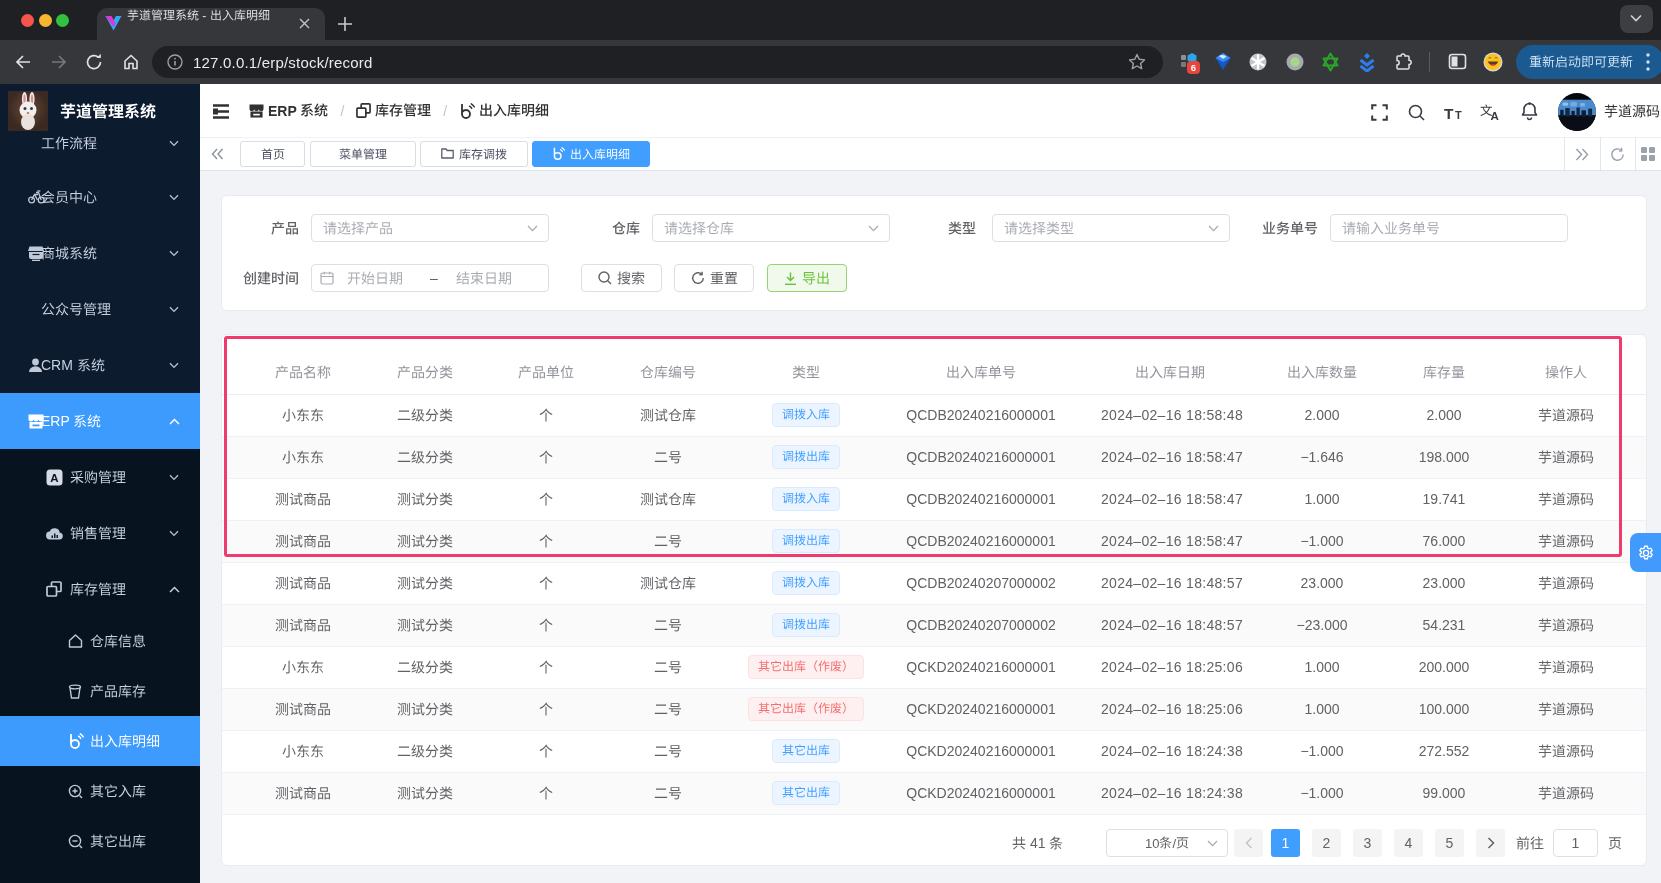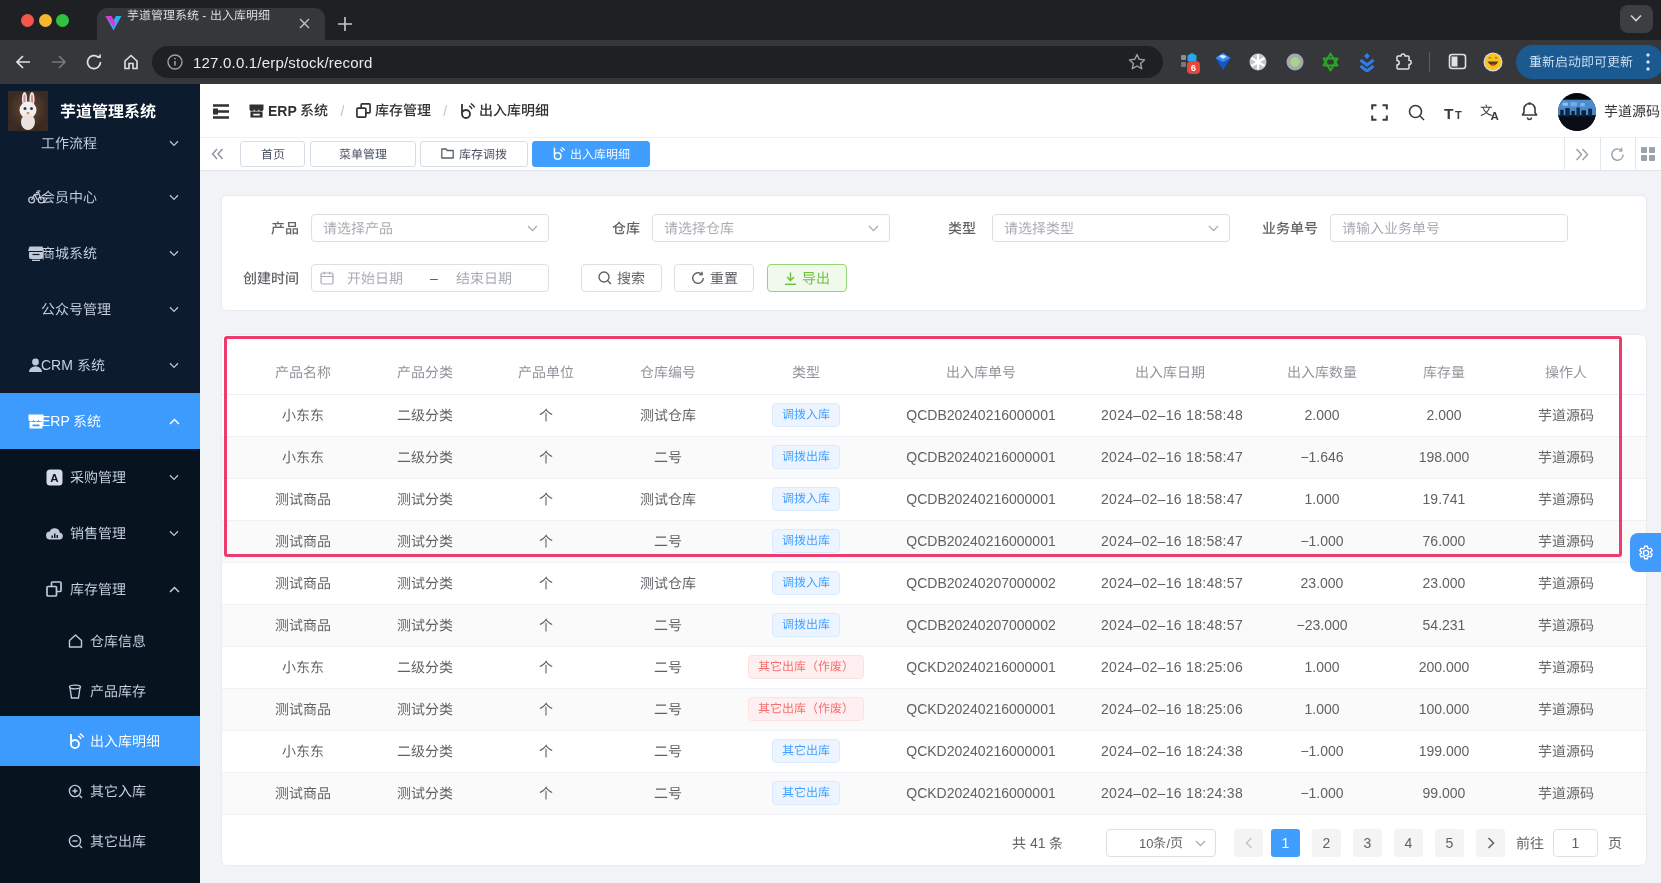--- a/index.html
+++ b/index.html
@@ -1446,21 +1446,21 @@
               <g transform="translate(0,10.56) scale(0.012,-0.012)">
                 <use href="#q5176"></use>
                 <use href="#q5b83" x="1000"></use>
                 <use href="#q51fa" x="2000"></use>
                 <use href="#q5e93" x="3000"></use>
               </g>
             </svg></span></td>
         <td>QCKD20240216000001</td>
         <td>2024–02–16 18:24:38</td>
         <td>−1.000</td>
-        <td>199.000</td>
+        <td>272.552</td>
         <td><svg class="t" width="56" height="14" viewBox="0 0 56 14" fill="currentColor">
             <g transform="translate(0,12.32) scale(0.014,-0.014)">
               <use href="#q828b"></use>
               <use href="#q9053" x="1000"></use>
               <use href="#q6e90" x="2000"></use>
               <use href="#q7801" x="3000"></use>
             </g>
           </svg></td>
         <td></td>
       </tr>
@@ -1522,21 +1522,21 @@
     <span><svg class="t" width="14" height="14" viewBox="0 0 14 14" fill="currentColor">
         <g transform="translate(0,12.32) scale(0.014,-0.014)">
           <use href="#q5171"></use>
         </g>
       </svg> 41 <svg class="t" width="14" height="14" viewBox="0 0 14 14" fill="currentColor">
         <g transform="translate(0,12.32) scale(0.014,-0.014)">
           <use href="#q6761"></use>
         </g>
       </svg></span>
   </div>
-<div class="inp" style="left:1106px;top:829px;width:110px;font-size:13px;color:#606266;justify-content:center;">
+<div class="inp" style="left:1106px;top:829px;width:122px;font-size:13px;color:#606266;justify-content:center;">
   <span>10<svg class="t" width="13" height="13" viewBox="0 0 13 13" fill="currentColor">
         <g transform="translate(0,11.44) scale(0.013,-0.013)">
           <use href="#q6761"></use>
         </g>
       </svg>/<svg class="t" width="13" height="13" viewBox="0 0 13 13" fill="currentColor">
         <g transform="translate(0,11.44) scale(0.013,-0.013)">
           <use href="#q9875"></use>
         </g>
       </svg></span>
   <svg style="position:absolute;right:9px;" width="11" height="7" viewBox="0 0 11 7">

